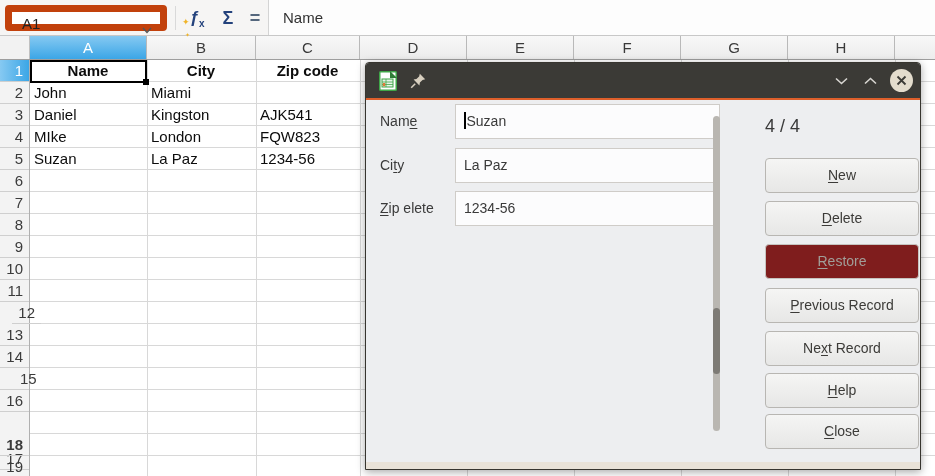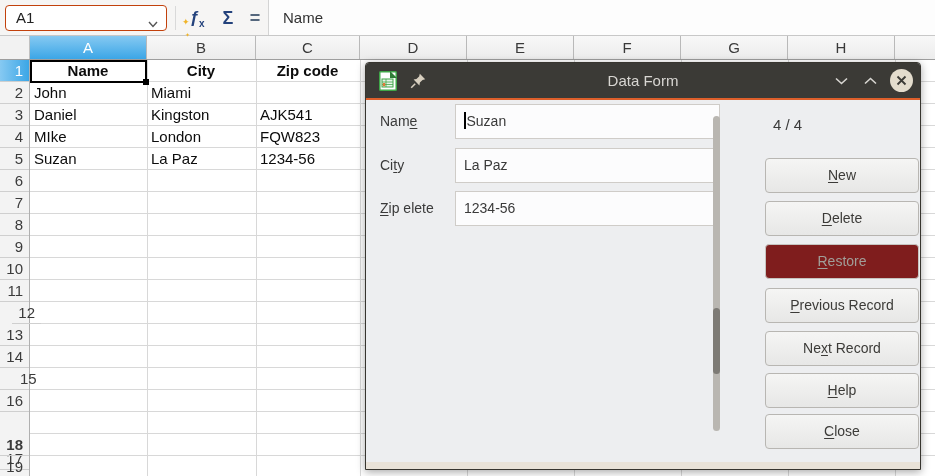--- a/index.html
+++ b/index.html
@@ -4,21 +4,21 @@
 <style>
   * { box-sizing: border-box; margin: 0; padding: 0; }
   html,body { width:935px; height:476px; overflow:hidden; }
   body { font-family:"Liberation Sans","DejaVu Sans",sans-serif; background:#fff; }
   #stage { position:relative; width:935px; height:476px; overflow:hidden; background:#fff; }
 
   
   #formulabar { position:absolute; left:0; top:0; width:935px; height:36px;
     background:#f6f5f4; border-bottom:1px solid #c8c8c8; z-index:5; }
   #namebox { position:absolute; left:5px; top:5px; width:162px; height:26px;
-    background:#fff; border:1px solid #c2410c; border-radius:4px;
+    background:#fff; border:7px solid #c2410c; border-radius:4px;
     font-size:15px; color:#222; line-height:24px; padding-left:10px; }
   #namebox .nb-chevron { position:absolute; right:8px; top:5px; }
   .vsep { position:absolute; top:6px; width:1px; height:24px; background:#d9d9d9; }
   .fbicon { position:absolute; top:0; height:36px; line-height:36px; text-align:center; cursor:pointer; }
   .fx { left:182px; width:30px; font-size:17px; color:#24427c; font-style:italic; font-weight:bold; }
   .fx .spark1 { position:absolute; left:0px; top:4px; font-size:9px; color:#f0b429; font-style:normal; }
   .fx .spark2 { position:absolute; left:3px; top:17px; font-size:6px; color:#f0b429; font-style:normal; }
   .fx sub { font-size:10px; font-style:normal; }
   .sum { left:214px; width:28px; font-size:18px; font-weight:bold; color:#24427c; }
   .eq  { left:244px; width:22px; font-size:18px; font-weight:bold; color:#55677d; }
@@ -78,21 +78,21 @@
     background:#fcfcfd; border:1px solid #cfccc8; font-size:14px; color:#3a3a3a;
     line-height:33px; padding-left:8px; white-space:nowrap; cursor:text; }
   .caret { display:inline-block; width:1.5px; height:17px; background:#000;
     vertical-align:-3px; margin-right:1px; }
 
   #dlg-scrollbar { position:absolute; left:347px; top:16px; width:7px; height:315px;
     background:#b9b6b1; border-radius:4px; cursor:pointer; }
   #dlg-scrollthumb { position:absolute; left:0; top:192px; width:7px; height:66px;
     background:#7d7a75; border-radius:4px; cursor:grab; }
 
-  #record-counter { position:absolute; left:399px; top:16px; font-size:15px; color:#3a3a3a;margin-left:8px; }
+  #record-counter { position:absolute; left:399px; top:16px; font-size:18px; color:#3a3a3a; }
   .btn { position:absolute; left:399px; width:154px; height:35px;
     background:linear-gradient(#f5f5f4,#e7e7e6); border:1px solid #b8b6b2; border-radius:4px;
     font-size:14px; color:#3c3b38; text-align:center; line-height:33px; cursor:pointer; }
   .btn.disabled { color:#a19e99; background:#7f1d1d; border-color:#c6c4c0; cursor:default; }
 </style>
 </head>
 <body>
 
 <div id="stage">
 
@@ -166,21 +166,20 @@
         <rect x="5" y="9" width="11" height="8" fill="#e8f4e9" stroke="#3fa648" stroke-width="1"></rect>
         <line x1="5" y1="12" x2="16" y2="12" stroke="#3fa648" stroke-width="0.8"></line>
         <line x1="5" y1="14.5" x2="16" y2="14.5" stroke="#3fa648" stroke-width="0.8"></line>
         <line x1="9" y1="9" x2="9" y2="17" stroke="#3fa648" stroke-width="0.8"></line>
         <rect x="5.8" y="13" width="2.4" height="3.2" fill="#e07b39"></rect>
       </svg>
       <svg id="pin-icon" viewBox="0 0 16 16">
         <path d="M9.8 0.8 L15.2 6.2 L12.6 6.9 L9.9 9.6 L9.4 12.4 L3.6 6.6 L6.4 6.1 L9.1 3.4 Z" fill="#d8cfbf"></path>
         <line x1="5.2" y1="10.8" x2="1.2" y2="14.8" stroke="#d8cfbf" stroke-width="1.6"></line>
       </svg>
-      <div id="dlg-title">Data Form</div>
       <div id="tb-controls">
         <div class="tb-btn">
           <svg width="13" height="8" viewBox="0 0 13 8">
               <polyline points="1,1.5 6.5,6.5 12,1.5" fill="none" stroke="#d8d6d2" stroke-width="1.6"></polyline>
             </svg>
         </div>
         <div class="tb-btn">
           <svg width="13" height="8" viewBox="0 0 13 8">
               <polyline points="1,6.5 6.5,1.5 12,6.5" fill="none" stroke="#d8d6d2" stroke-width="1.6"></polyline>
             </svg>

